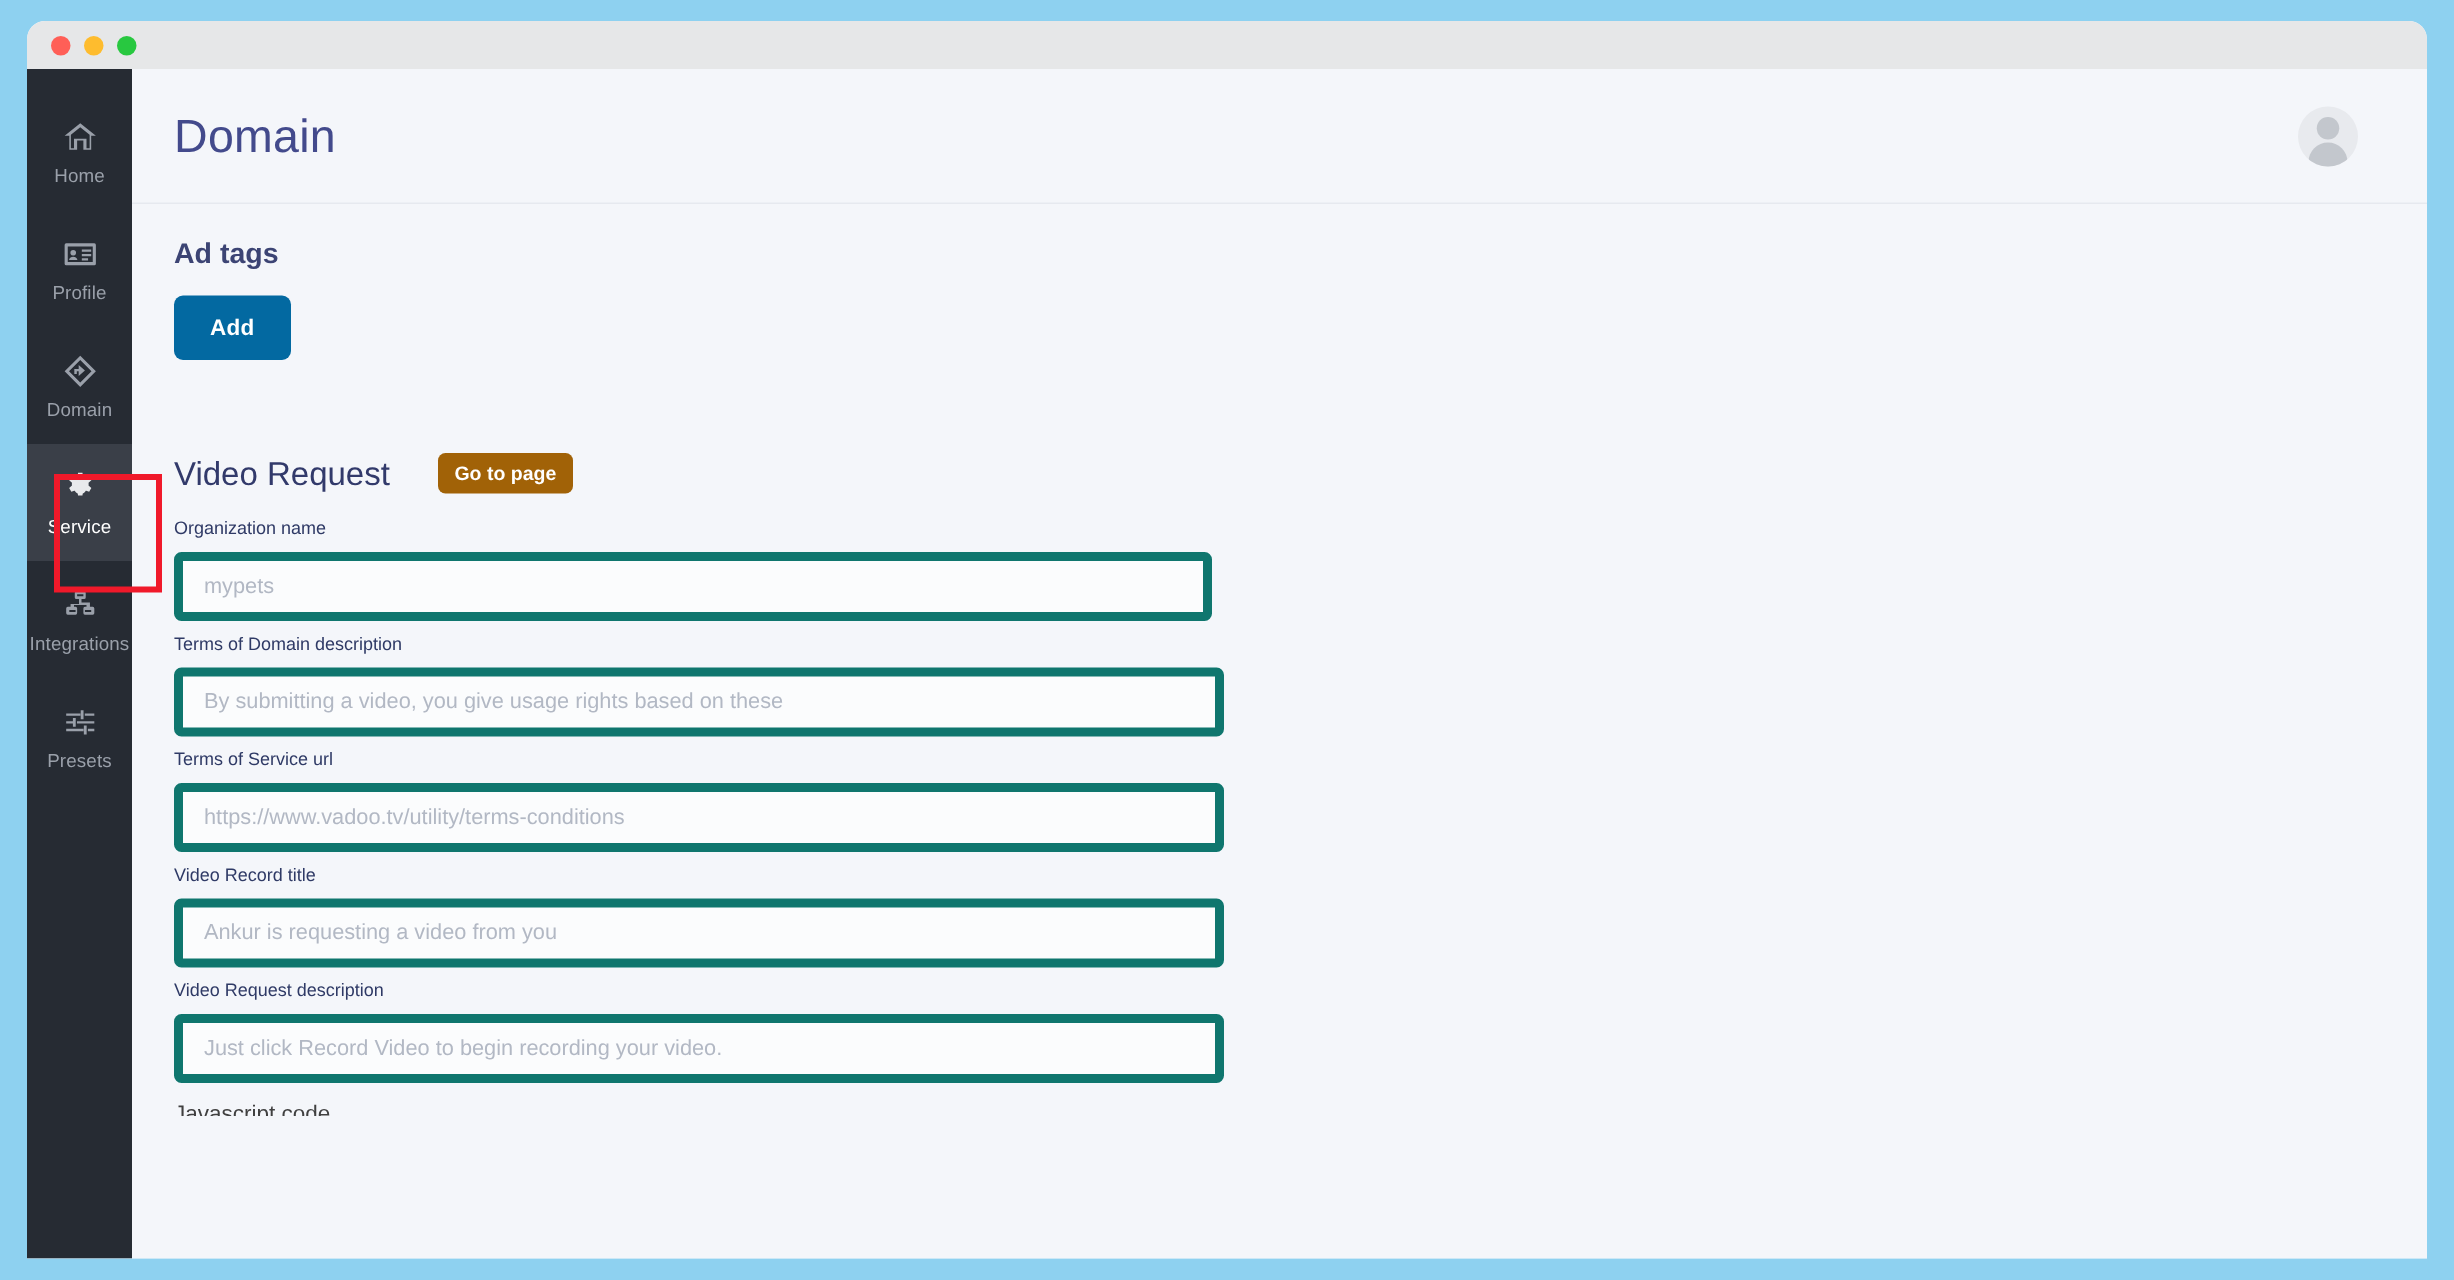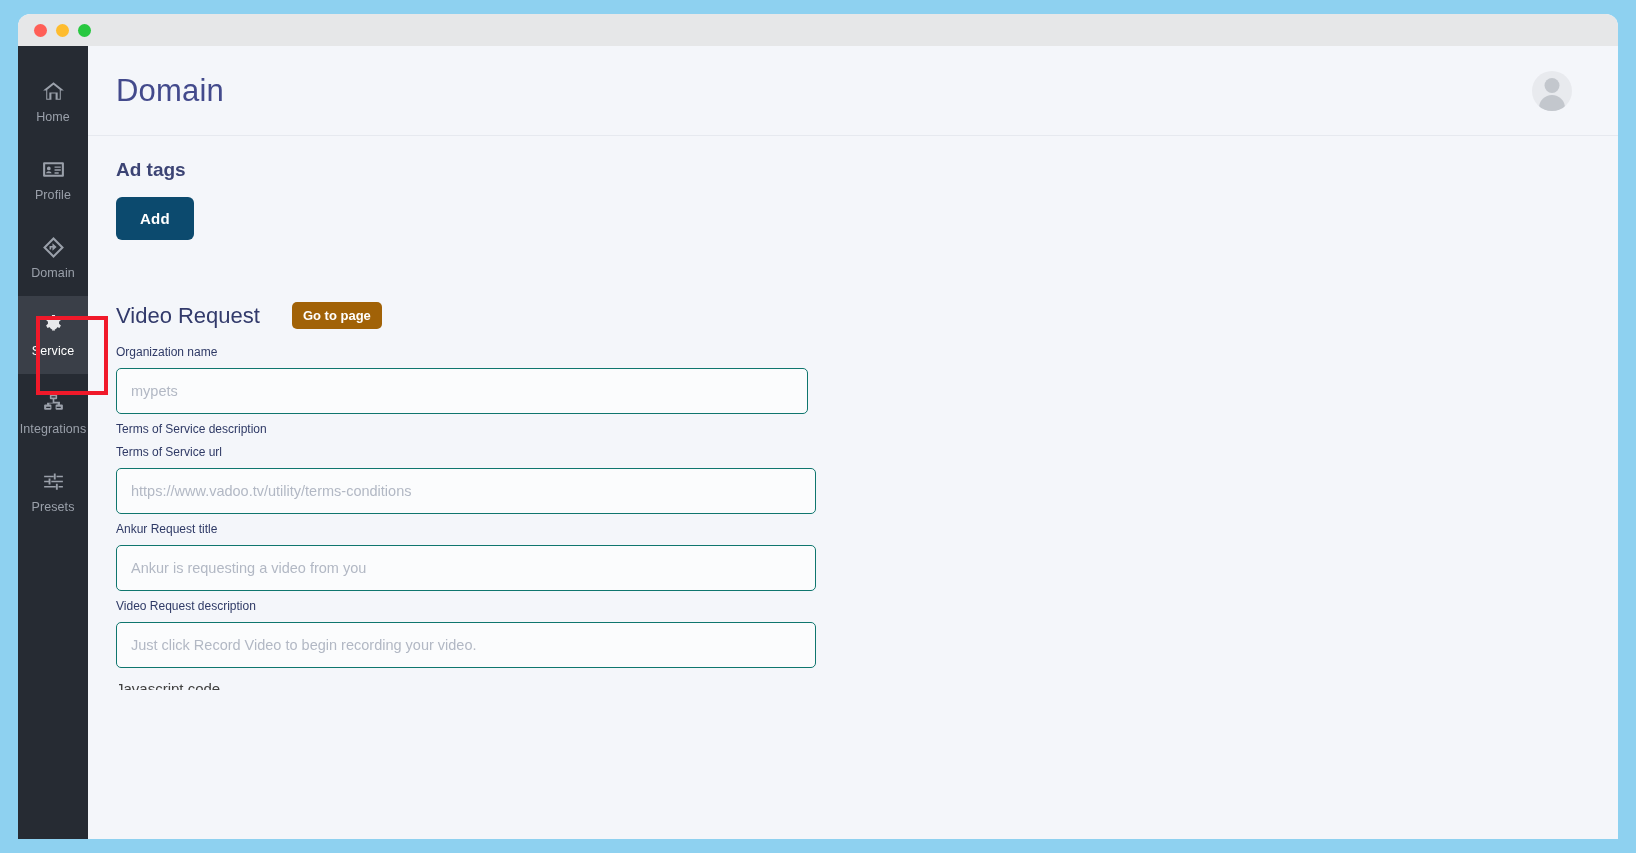--- a/index.html
+++ b/index.html
@@ -145,21 +145,21 @@
     padding-left: 28px;
   }
 
   .section-title {
     font-size: 19px;
     color: #3c4474;
     font-weight: 700;
     margin-bottom: 16px;
   }
   .btn-primary {
-    background: #0c4a6e;
+    background: #0369a1;
     color: #ffffff;
     border: none;
     border-radius: 6px;
     font-size: 15px;
     font-weight: bold;
     padding: 13px 24px;
     cursor: pointer;
     font-family: "Liberation Sans", sans-serif;
     letter-spacing: .2px;
   }
@@ -192,21 +192,21 @@
     font-size: 12px;
     color: #2f3a66;
     font-weight: 400;
     margin-bottom: 9px;
     display: block;
   }
   .field-input {
     width: 692px;
     height: 46px;
     background: #fbfcfd;
-    border: 1px solid #0f766e;
+    border: 6px solid #0f766e;
     border-radius: 5px;
     padding: 0 14px;
     font-size: 14.5px;
     color: #a21caf;
     font-family: "Liberation Sans", sans-serif;
     outline: none;
     display: block;
   }
   .field-input::placeholder { color: #b2b8c4; }
   .field-input.wide { width: 700px; }
@@ -307,30 +307,31 @@
             <span class="vr-title">Video Request</span>
             <span class="badge-link">Go to page</span>
           </div>
 
           <div class="field">
             <label class="field-label">Organization name</label>
             <input class="field-input" type="text" placeholder="mypets" style="">
           </div>
 
           <div class="field">
-            <label class="field-label">Terms of Service description</label>
+            <label class="field-label">Terms of Domain description</label>
+            <input class="field-input wide" type="text" placeholder="By submitting a video, you give usage rights based on these" style="">
           </div>
 
           <div class="field">
             <label class="field-label">Terms of Service url</label>
             <input class="field-input wide" type="text" placeholder="https://www.vadoo.tv/utility/terms-conditions" style="">
           </div>
 
           <div class="field">
-            <label class="field-label">Ankur Request title</label>
+            <label class="field-label">Video Record title</label>
             <input class="field-input wide" type="text" placeholder="Ankur is requesting a video from you" style="">
           </div>
 
           <div class="field">
             <label class="field-label">Video Request description</label>
             <input class="field-input wide" type="text" placeholder="Just click Record Video to begin recording your video." style="">
           </div>
 
           <label class="cut-label">Javascript code</label>
 

